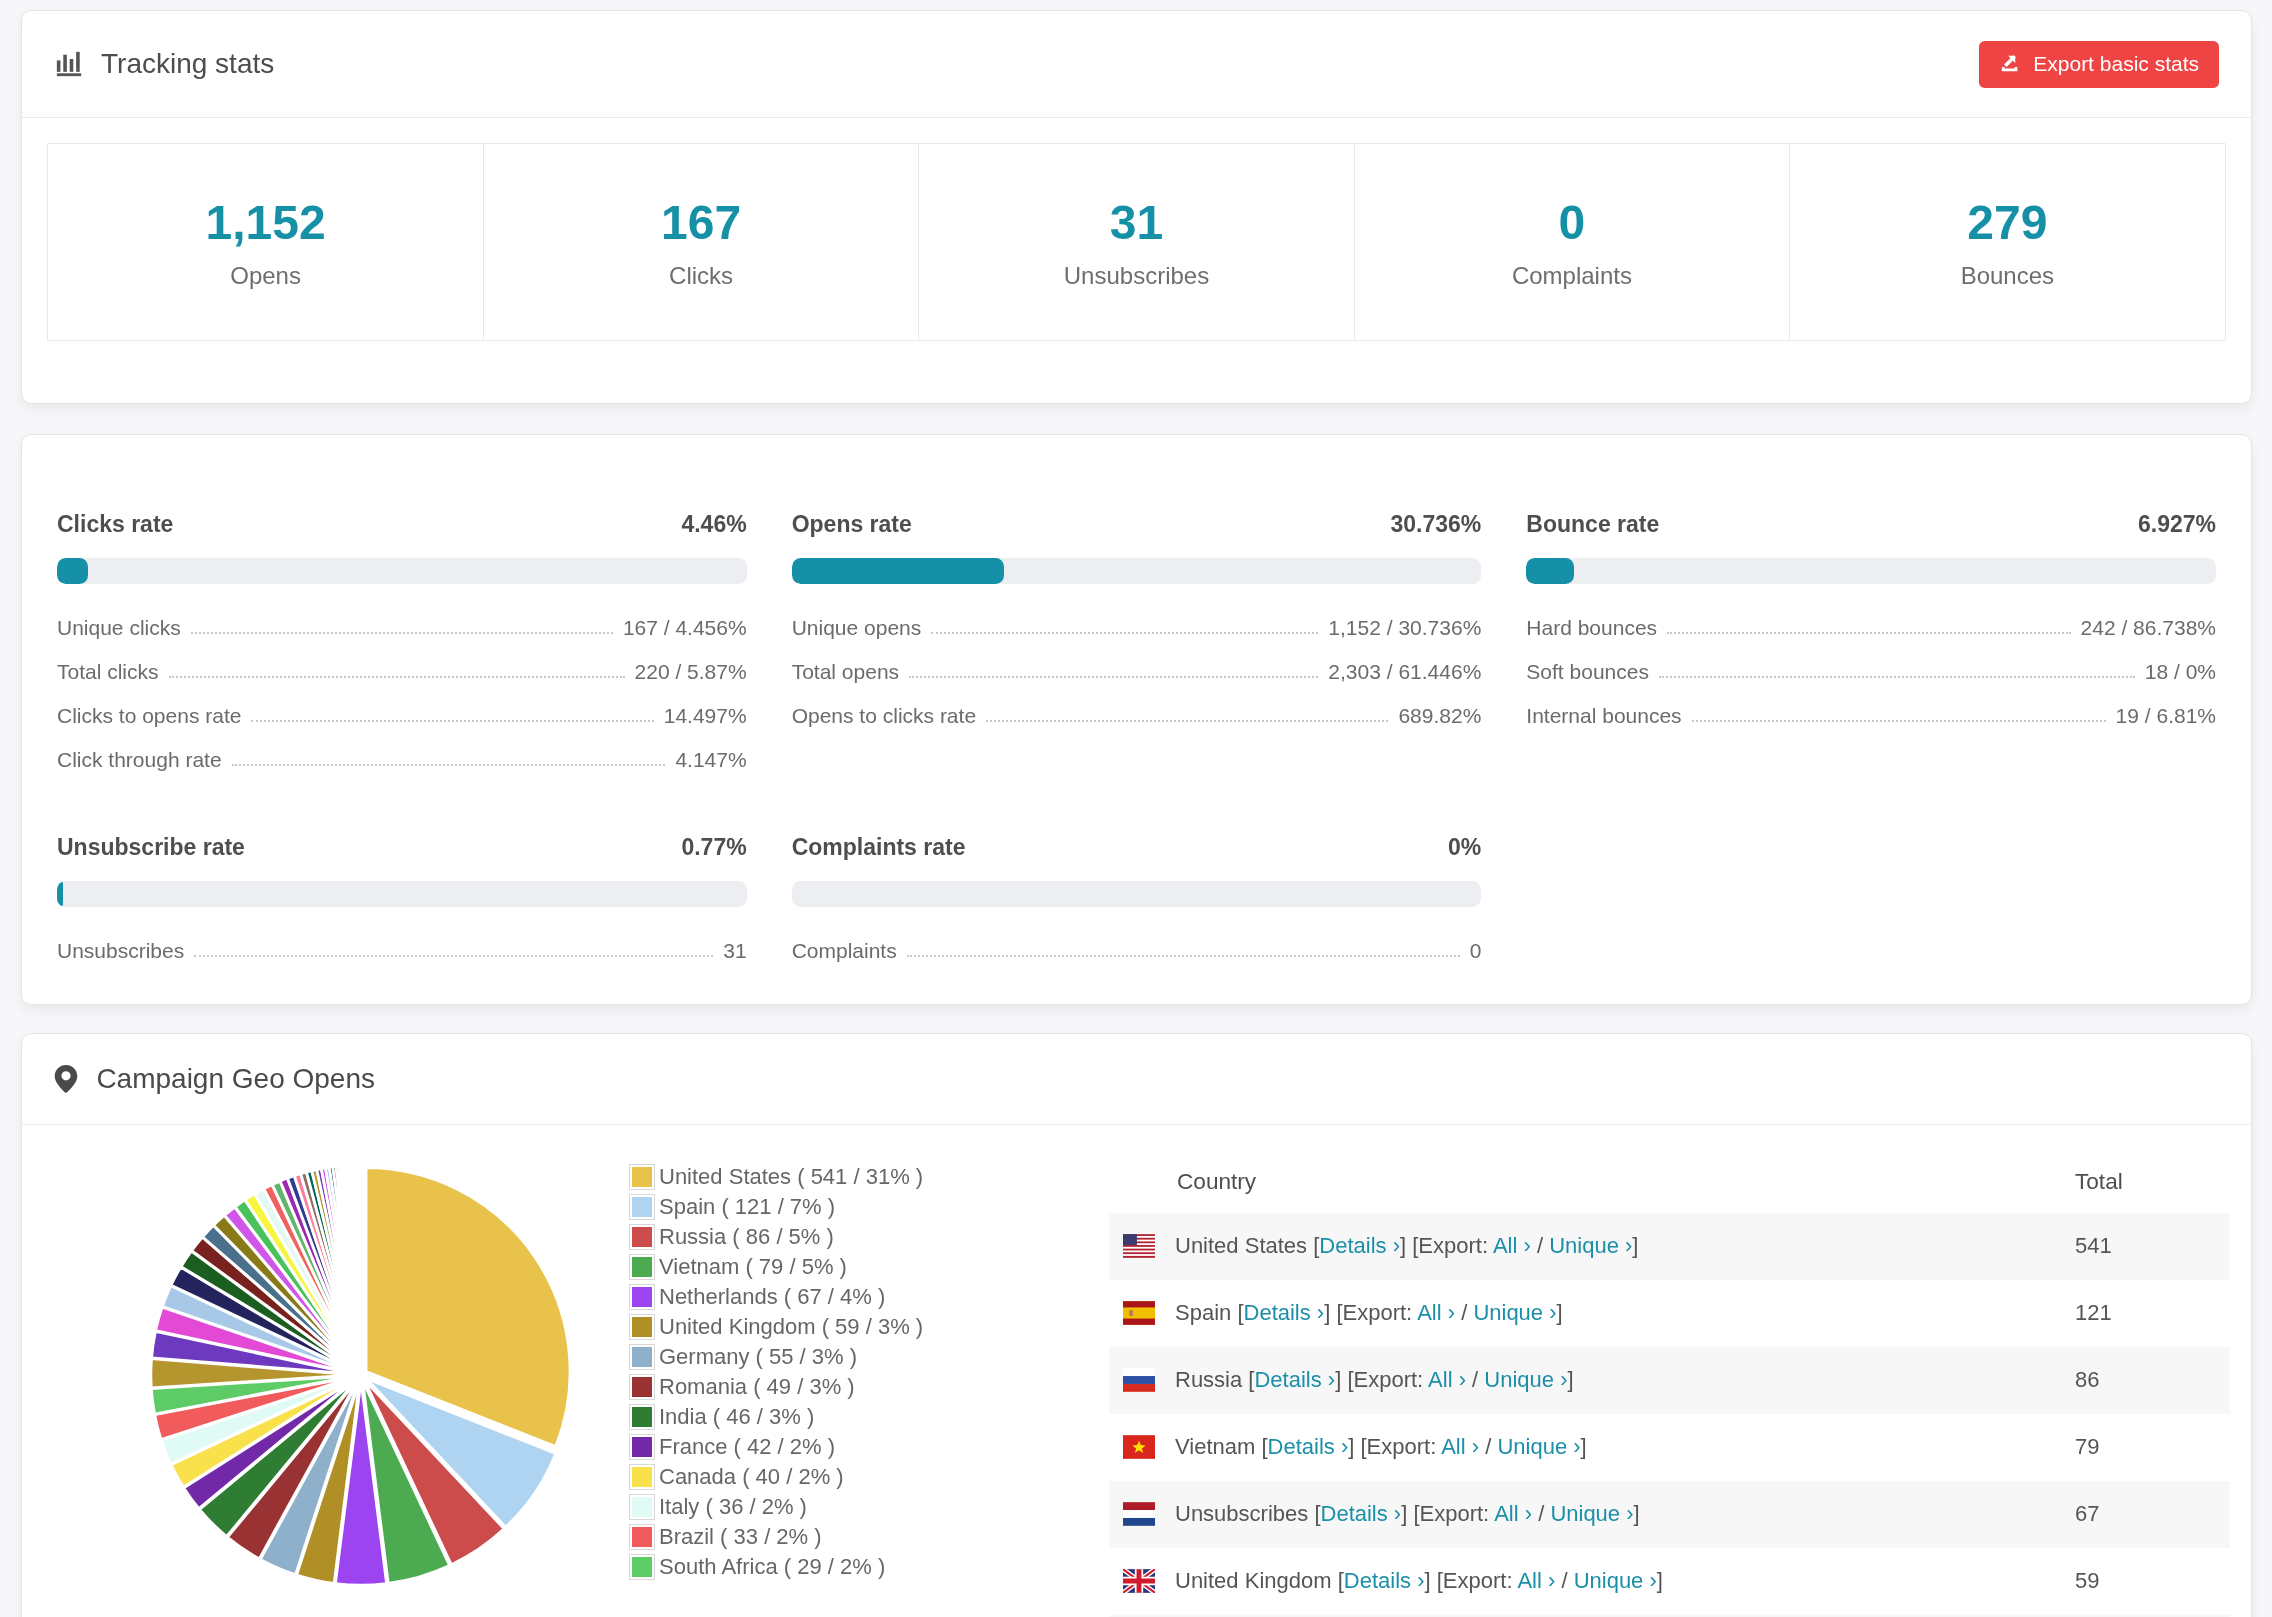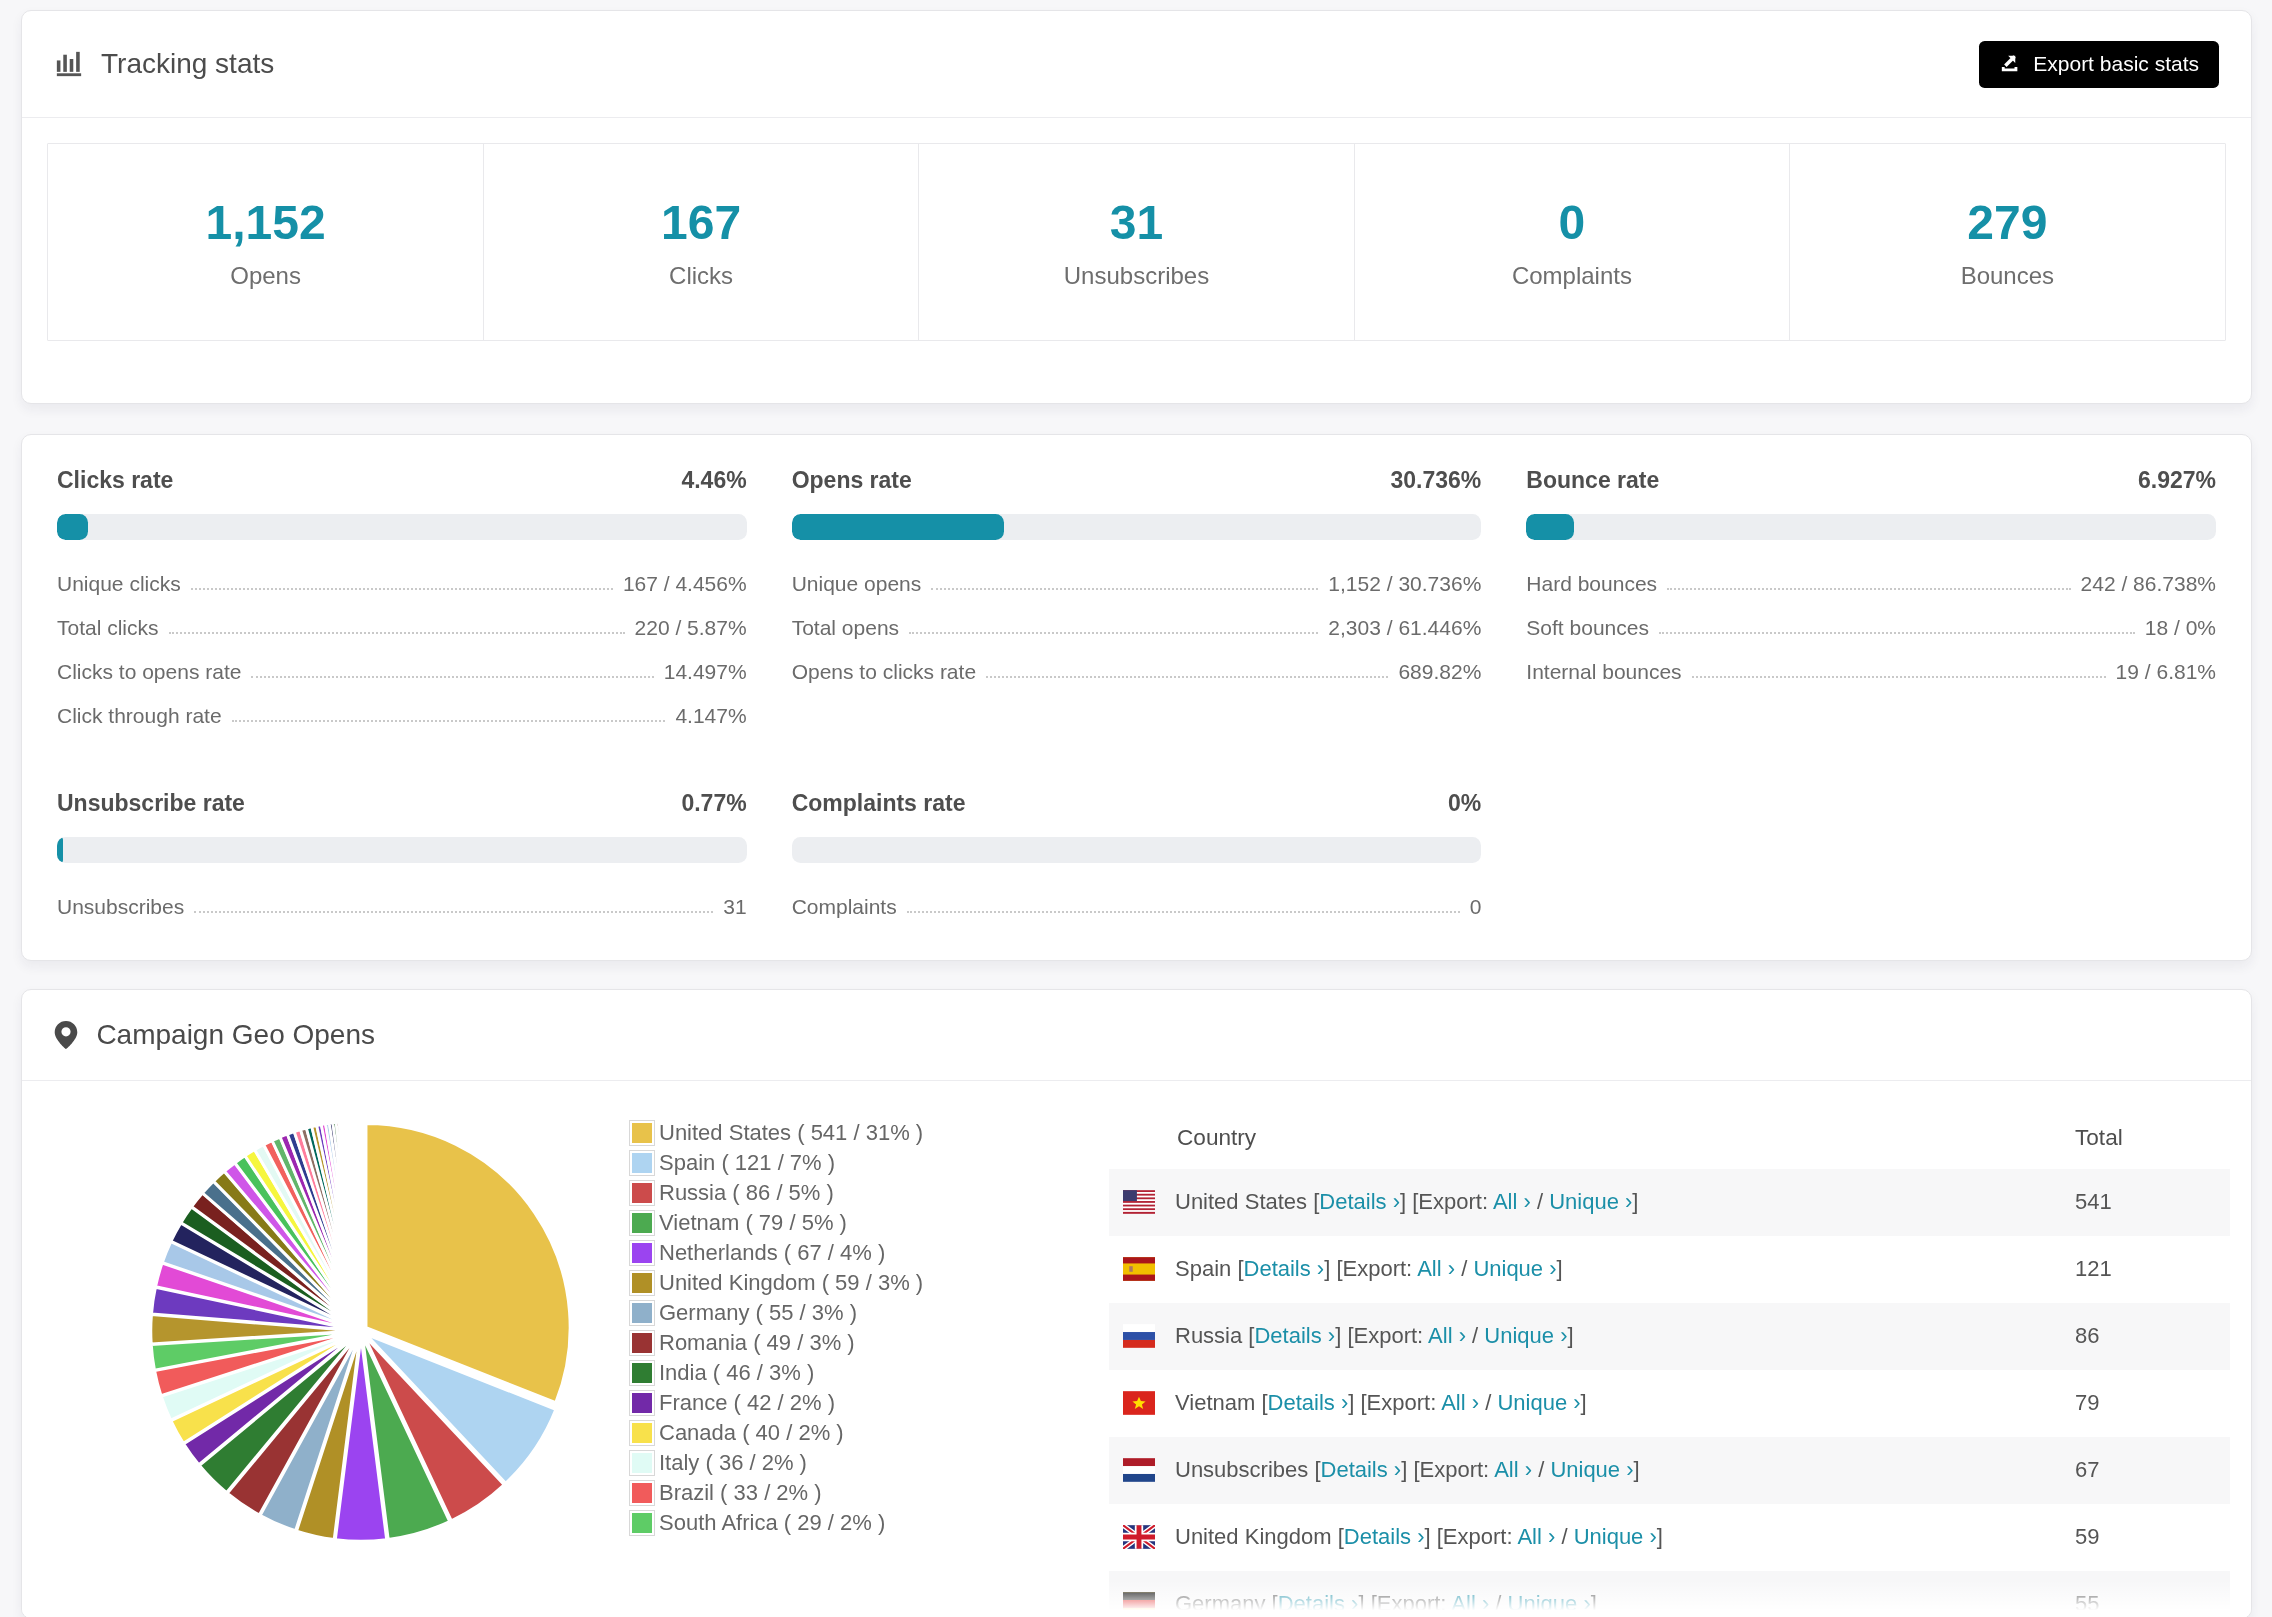--- a/index.html
+++ b/index.html
@@ -5,32 +5,32 @@
   html,body{margin:0;padding:0;background:#f7f7f9;font-family:"Liberation Sans",sans-serif;}
   .page{width:2273px;height:1618px;overflow:hidden;position:relative;background:#f7f7f9;}
   .card{margin:0 21px;background:#fff;border:1.4px solid #e5e5e8;border-radius:10px;
         box-shadow:0 5.6px 11.3px rgba(30,30,60,.06);box-sizing:border-box;}
   
   .card1{margin-top:10px;}
   .card-hd{height:106px;display:flex;align-items:center;justify-content:space-between;
            padding:0 32px;border-bottom:1.4px solid #ececef;}
   .hd-title{display:flex;align-items:center;gap:17px;font-size:28px;color:#4c4c4c;}
   .hd-title svg{display:block;}
-  .btn{background:#000000;color:#fff;font-size:21px;border:none;border-radius:5.6px;
+  .btn{background:#ef4444;color:#fff;font-size:21px;border:none;border-radius:5.6px;
        height:47px;padding:0 20px;display:flex;align-items:center;gap:11.3px;cursor:pointer;}
   .stats-wrap{padding:25.4px 25.4px 62px;}
   .stats{display:flex;border:1.4px solid #e9e9ec;border-radius:1px;height:196px;}
   .stat-cell{flex:1;display:flex;flex-direction:column;align-items:center;justify-content:center;
              gap:11.3px;border-right:1.4px solid #e9e9ec;}
   .stat-cell:last-child{border-right:none;}
   .stat-num{font-size:48px;font-weight:bold;color:#1590a7;}
   .stat-lbl{font-size:24px;color:#6e6e6e;}
   
   .card2{margin-top:30px;padding:32px 35px 21px;}
-  .rates{display:grid;grid-template-columns:repeat(3,1fr);column-gap:45px;row-gap:42px;}
+  .rates{display:grid;grid-template-columns:repeat(3,1fr);column-gap:45px;row-gap:42px;margin-top:44px;}
   .rate-hd{display:flex;justify-content:space-between;align-items:baseline;
            font-size:23px;font-weight:bold;color:#4e4e4e;margin-bottom:20px;}
   .track{height:26px;background:#eceef1;border-radius:8.5px;margin-bottom:32px;overflow:hidden;}
   .fill{height:100%;background:#1590a7;border-radius:8.5px;}
   .rrow{display:flex;align-items:flex-end;font-size:21px;color:#6b6b6b;margin-bottom:20px;}
   .rrow .lab{white-space:nowrap;}
   .rrow .val{white-space:nowrap;}
   .leader{flex:1;border-bottom:2.1px dotted #c9c9c9;margin:0 10px 6.4px;}
   
   .card3{margin-top:28px;height:630px;overflow:hidden;position:relative;}

